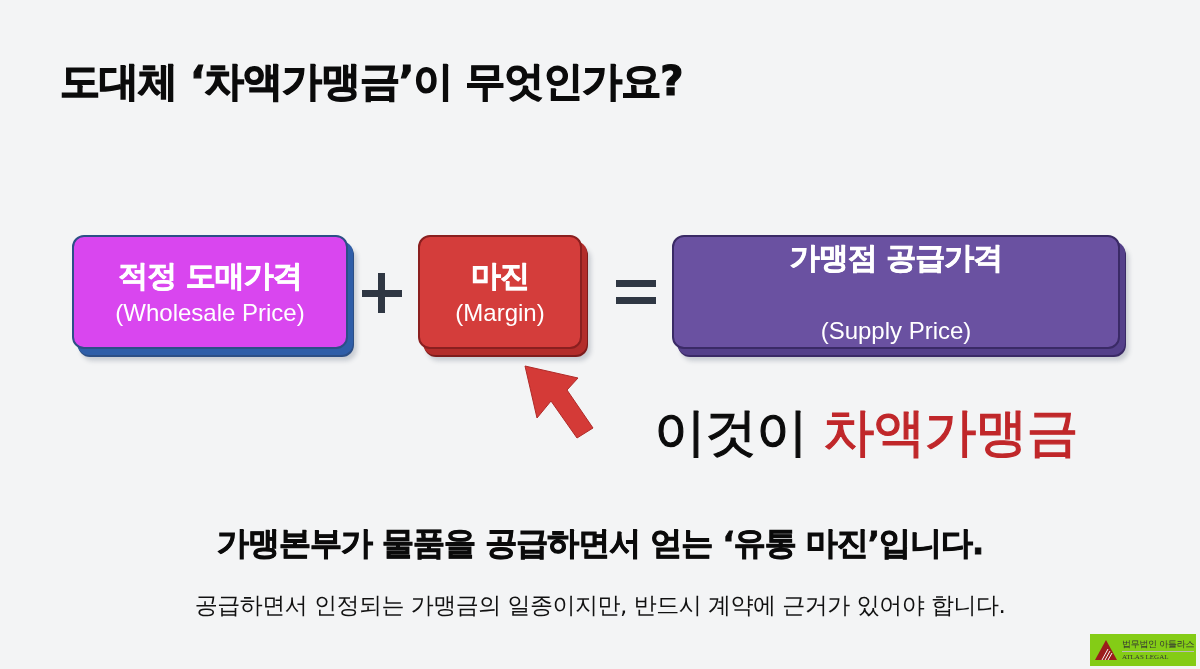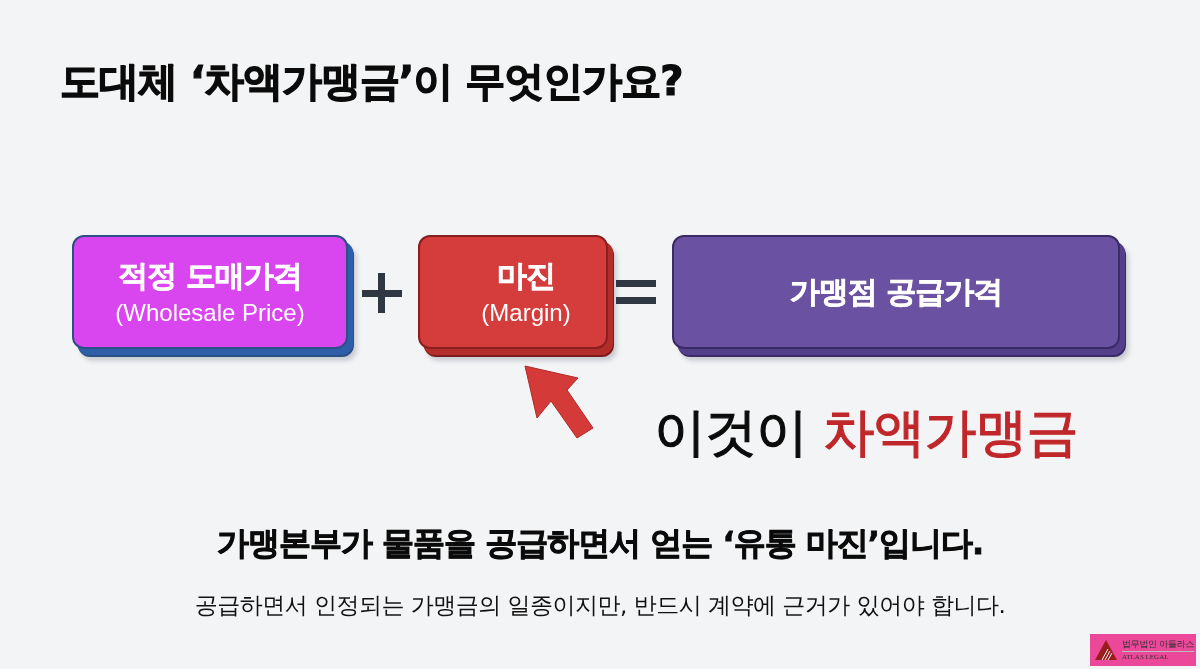--- a/index.html
+++ b/index.html
@@ -30,21 +30,20 @@
   }
   .box-blue {
     left: 72px; top: 235px; width: 272px; height: 110px;
     background: #d946ef; border: 2px solid #2c4f86;
     box-shadow: 5px 6px 0 #2f5ea8, 6px 8px 0 #2c4f86, 9px 12px 4px rgba(80,90,110,0.25);
   }
   .box-red {
     left: 418px; top: 235px; width: 160px; height: 110px;
     background: #d43d3b; border: 2px solid #8a1f1f;
     box-shadow: 5px 6px 0 #b32d2b, 6px 8px 0 #7d1c1c, 9px 12px 4px rgba(80,90,110,0.25);
-    padding-left: 26px;
   }
   .box-purple {
     left: 672px; top: 235px; width: 444px; height: 110px;
     background: #6a51a1; border: 2px solid #3a2a66;
     box-shadow: 5px 6px 0 #54408a, 6px 8px 0 #3a2a66, 9px 12px 4px rgba(80,90,110,0.25);
     gap: 36px;
   }
   .plus-h { position: absolute; left: 362px; top: 290px; width: 40px; height: 7px; background: #2f3743; }
   .plus-v { position: absolute; left: 378px; top: 273px; width: 7px; height: 40px; background: #2f3743; }
   .eq-1 { position: absolute; left: 616px; top: 280px; width: 40px; height: 7px; background: #2f3743; }
@@ -61,21 +60,21 @@
     position: absolute; left: 0; top: 522px; width: 1200px; text-align: center;
     font-size: 32px; font-weight: 900; color: #0b0b0b; letter-spacing: -1px;
     -webkit-text-stroke: 0.8px #0b0b0b; white-space: nowrap;
   }
   .sub-text {
     position: absolute; left: 0; top: 590px; width: 1200px; text-align: center;
     font-size: 23px; color: #111111; letter-spacing: -0.5px; white-space: nowrap;
   }
   .logo {
     position: absolute; left: 1090px; top: 634px; width: 106px; height: 32px;
-    background: #ec4899; display: flex; align-items: center;
+    background: #84cc16; display: flex; align-items: center;
   }
   .logo svg { width: 24px; height: 22px; margin-left: 4px; }
   .logo .lt { display: flex; flex-direction: column; margin-left: 4px; }
   .logo .lk { font-size: 9px; color: #333; line-height: 11px; letter-spacing: -0.3px; }
   .logo .le { font-family: "Liberation Serif", serif; font-size: 7px; color: #333; line-height: 10px; border-top: 1px solid #bbb; margin-top: 1px; }
 </style>
 </head>
 <body>
 
 <div class="title">도대체 ‘차액가맹금’이 무엇인가요?</div>
@@ -95,20 +94,21 @@
   <div class="en">(Margin)</div>
 </div>
 
 <div>
   <div class="eq-1"></div>
   <div class="eq-2"></div>
 </div>
 
 <div class="box box-purple">
   <div class="ko">가맹점 공급가격</div>
+  <div class="en">(Supply Price)</div>
 </div>
 
 <svg class="arrow" viewBox="0 0 90 90">
   <polygon points="10,8 63,20 52,32 78,70 62,80 36,43 22,60" fill="#d43a37" stroke="#b02a28" stroke-width="1"></polygon>
 </svg>
 
 <div class="callout">
   <span class="c1">이것이</span>
   <span class="c2">차액가맹금</span>
 </div>

